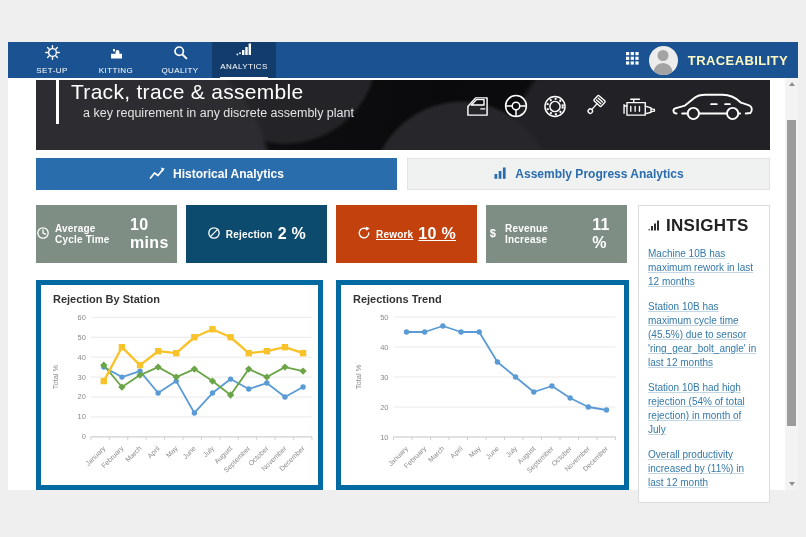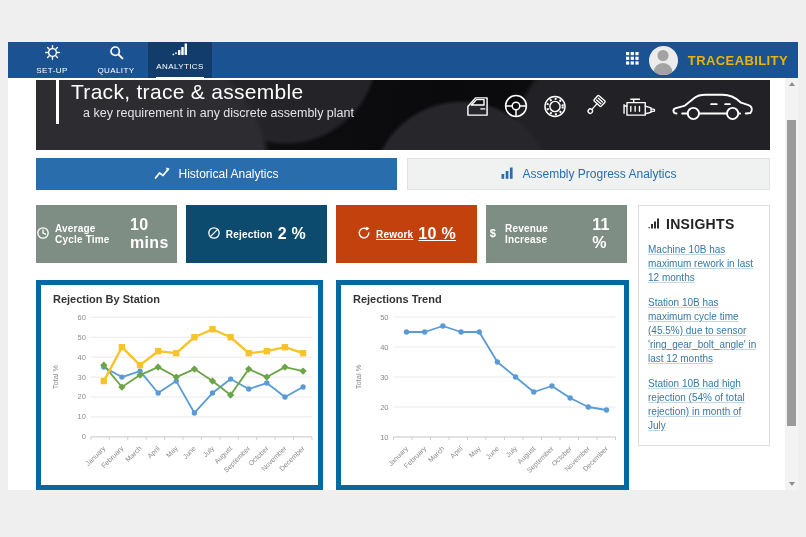--- a/index.html
+++ b/index.html
@@ -11,21 +11,21 @@
   }
   .browser{position:absolute;left:8px;top:42px;width:790px;height:448px;background:#fff;}
 
   
   .navbar{height:36px;background:#1b5292;display:flex;align-items:stretch;padding-left:12px;position:relative;}
   .nav-tab{width:64px;display:flex;flex-direction:column;align-items:center;justify-content:center;gap:2px;color:#fff;cursor:pointer;}
   .nav-tab .lbl{font-size:8px;letter-spacing:.4px;font-weight:normal;}
   .nav-tab.active{background:#123c6c;}
   .nav-tab.active .lbl{border-bottom:1.5px solid #fff;padding-bottom:6px;}
   .nav-right{margin-left:auto;display:flex;align-items:center;gap:10px;padding-right:10px;}
-  .brand{color:#eab308;font-weight:bold;font-size:13px;letter-spacing:.4px;}
+  .brand{color:#fef9c3;font-weight:bold;font-size:13px;letter-spacing:.4px;}
   .avatar{width:29px;height:29px;border-radius:50%;background:#ececec;position:relative;overflow:hidden;flex:none;}
   .avatar .head{position:absolute;left:50%;top:4px;transform:translateX(-50%);width:11px;height:11px;border-radius:50%;background:#a3a3a3;}
   .avatar .shoulders{position:absolute;left:50%;top:17px;transform:translateX(-50%);width:19px;height:13px;border-radius:50% 50% 0 0/75% 75% 0 0;background:#a3a3a3;}
 
   
   .scrollbar{position:absolute;top:36px;right:0;bottom:0;width:13px;background:#f3f3f3;z-index:6;}
   .sb-btn{position:absolute;left:0;width:13px;height:12px;display:flex;align-items:center;justify-content:center;cursor:pointer;}
   .sb-btn.up{top:0;} .sb-btn.down{bottom:0;}
   .tri-up{width:0;height:0;border-left:3.5px solid transparent;border-right:3.5px solid transparent;border-bottom:4.5px solid #8f8f8f;}
   .tri-down{width:0;height:0;border-left:3.5px solid transparent;border-right:3.5px solid transparent;border-top:4.5px solid #8f8f8f;}
@@ -42,56 +42,65 @@
       radial-gradient(circle at 85% 130%, #222226 0 24%, transparent 25%),
       linear-gradient(100deg,#141416,#0a0a0c 55%,#101013);}
   .hero-accent{width:3px;height:44px;background:#fff;margin-left:20px;flex:none;}
   .hero-text{margin-left:12px;}
   .hero-title{color:#fff;font-size:21px;letter-spacing:.3px;line-height:1.1;}
   .hero-sub{color:#e4e4e4;font-size:12.5px;margin-top:3px;margin-left:12px;}
   .hero-icons{position:absolute;right:14px;top:10px;display:flex;align-items:center;gap:13px;}
   .hero-icons svg{display:block;}
 
   .view-tabs{display:flex;gap:10px;margin-top:8px;}
-  .vt{flex:1;height:32px;display:flex;align-items:center;justify-content:center;gap:8px;font-size:12px;font-weight:normal;cursor:pointer;box-sizing:border-box;}
+  .vt{flex:1;height:32px;display:flex;align-items:center;justify-content:center;gap:8px;font-size:12px;font-weight:bold;cursor:pointer;box-sizing:border-box;}
   .vt.active{background:#2a6dad;color:#fff;}
   .vt.inactive{background:#f0f1f1;color:#2a6dad;border:1px solid #e3e3e3;}
 
   .main-row{display:flex;margin-top:15px;align-items:flex-start;}
   .left-col{width:593px;flex:none;}
   .kpi-row{display:flex;gap:9px;}
   .kpi{width:141px;height:58px;color:#fff;display:flex;flex-direction:row;align-items:center;justify-content:center;gap:5px;flex:none;}
   .kpi-label{font-size:10px;font-weight:bold;display:flex;align-items:center;gap:5px;letter-spacing:.2px;}
   .kpi-value{font-size:16px;font-weight:bold;letter-spacing:.3px;}
 
   .charts-row{display:flex;gap:13px;margin-top:17px;}
   .chart-card{background:#fff;border:5px solid #0369a1;padding:8px 6px 2px 8px;box-sizing:border-box;}
   .chart-card.c1{width:287px;height:210px;}
   .chart-card.c2{width:293px;height:210px;}
   .chart-title{margin:0 0 0 4px;font-size:11px;font-weight:bold;color:#333;}
   .chart-card svg{display:block;}
 
   .insights{width:129px;margin-left:9px;border:1px solid #dcdcdc;padding:10px 9px 12px 9px;box-sizing:content-box;background:#fff;}
-  .insights-title{display:flex;align-items:center;gap:5px;font-size:14px;font-weight:bold;color:#222;letter-spacing:.3px;}
+  .insights-title{display:flex;align-items:center;gap:5px;font-size:17px;font-weight:bold;color:#222;letter-spacing:.3px;}
   .insight{display:block;margin-top:11px;font-size:10px;line-height:1.4;color:#3579a8;text-decoration:underline;text-decoration-color:#c3d6e2;cursor:pointer;}
 </style>
 </head>
 <body>
 
 <div class="browser">
 
   <div class="navbar">
     <div class="nav-tab">
       <span>
         <svg width="15" height="15" viewBox="0 0 15 15" fill="none" stroke="#fff" stroke-width="1.4" stroke-linecap="round">
           <circle cx="7.5" cy="7.5" r="3.9"></circle>
           <path d="M12.3,7.5 H14.3 M11,11 L12.4,12.4 M7.5,12.3 V14.3 M4,11 L2.6,12.4 M2.7,7.5 H0.7 M4,4 L2.6,2.6 M7.5,2.7 V0.7 M11,4 L12.4,2.6"></path>
         </svg>
       </span>
       <span class="lbl">SET-UP</span>
+    </div>
+    <div class="nav-tab">
+      <span>
+        <svg width="15" height="14" viewBox="0 0 15 14">
+          <path d="M2,12.5 H13 V7.8 H10.4 V6 A1.9,1.9 0 0 0 6.6,6 V7.8 H2 Z" fill="#fff"></path>
+          <rect x="4" y="3" width="2" height="2.4" fill="#fff"></rect>
+        </svg>
+      </span>
+      <span class="lbl">KITTING</span>
     </div>
     <div class="nav-tab">
       <span>
         <svg width="15" height="15" viewBox="0 0 15 15" fill="none" stroke="#fff" stroke-linecap="round">
           <circle cx="6.2" cy="6.2" r="4.2" stroke-width="1.7"></circle>
           <path d="M9.6,9.6 L13.4,13.4" stroke-width="2"></path>
         </svg>
       </span>
       <span class="lbl">QUALITY</span>
     </div>
@@ -430,17 +439,18 @@
               <rect x="3" y="7" width="2" height="4.5" fill="#2e2e2e"></rect>
               <rect x="6" y="4.5" width="2" height="7" fill="#2e2e2e"></rect>
               <rect x="9" y="1.5" width="2" height="10" fill="#2e2e2e"></rect>
             </svg>
           </span>
           <span>INSIGHTS</span>
         </div>
         <a class="insight">Machine 10B has maximum rework in last 12 months</a>
         <a class="insight">Station 10B has maximum cycle time (45.5%) due to sensor 'ring_gear_bolt_angle' in last 12 months</a>
         <a class="insight">Station 10B had high rejection (54% of total rejection) in month of July</a>
+        <a class="insight">Overall productivity increased by (11%) in last 12 month</a>
       </div>
     </div>
 
   </div>
 </div>
 
 </body></html>

